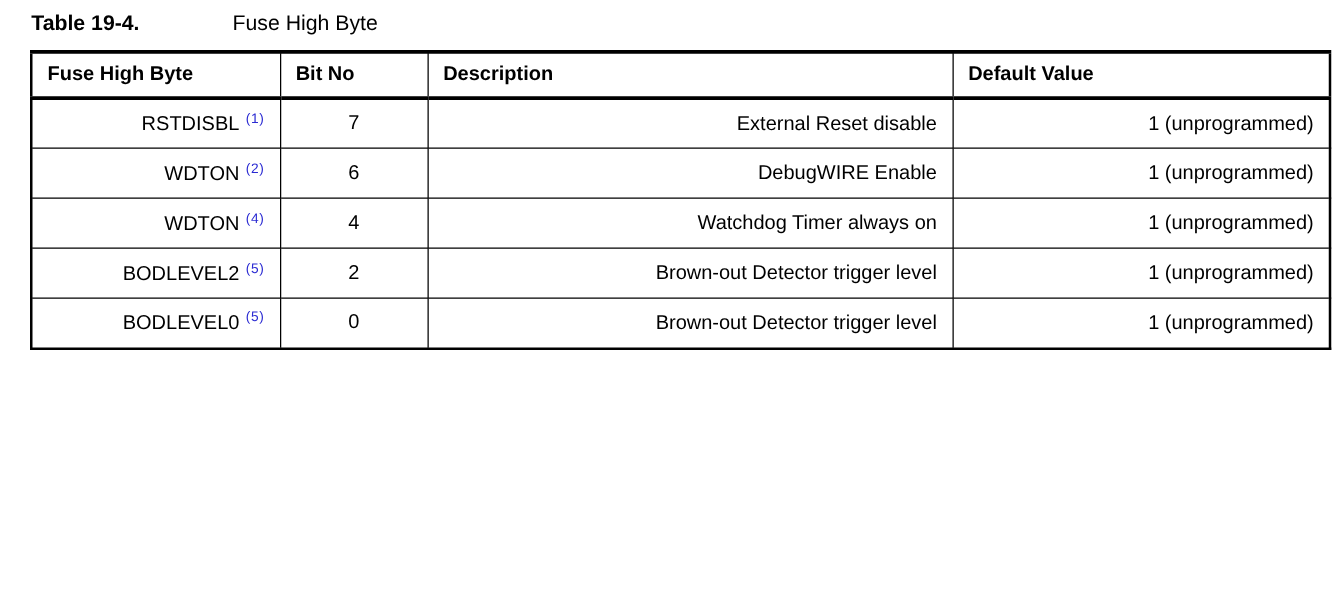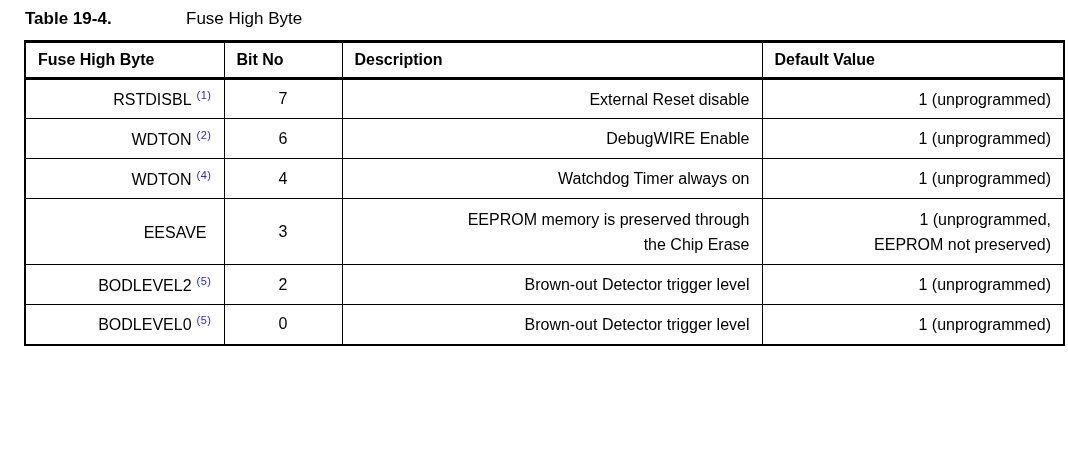--- a/index.html
+++ b/index.html
@@ -99,28 +99,20 @@
         <td class="cell-bit">6</td>
         <td class="cell-desc">DebugWIRE Enable</td>
         <td class="cell-default">1 (unprogrammed)</td>
       </tr>
       <tr class="r-single">
         <td class="cell-name"><span>WDTON</span><sup class="fn">(4)</sup></td>
         <td class="cell-bit">4</td>
         <td class="cell-desc">Watchdog Timer always on</td>
         <td class="cell-default">1 (unprogrammed)</td>
       </tr>
-      <tr class="r-double">
-        <td class="cell-name"><span>EESAVE</span><sup class="fn"></sup></td>
-        <td class="cell-bit">3</td>
-        <td class="cell-desc">EEPROM memory is preserved through
-the Chip Erase</td>
-        <td class="cell-default">1 (unprogrammed,
-EEPROM not preserved)</td>
-      </tr>
       <tr class="r-single">
         <td class="cell-name"><span>BODLEVEL2</span><sup class="fn">(5)</sup></td>
         <td class="cell-bit">2</td>
         <td class="cell-desc">Brown-out Detector trigger level</td>
         <td class="cell-default">1 (unprogrammed)</td>
       </tr>
       <tr class="r-single">
         <td class="cell-name"><span>BODLEVEL0</span><sup class="fn">(5)</sup></td>
         <td class="cell-bit">0</td>
         <td class="cell-desc">Brown-out Detector trigger level</td>

